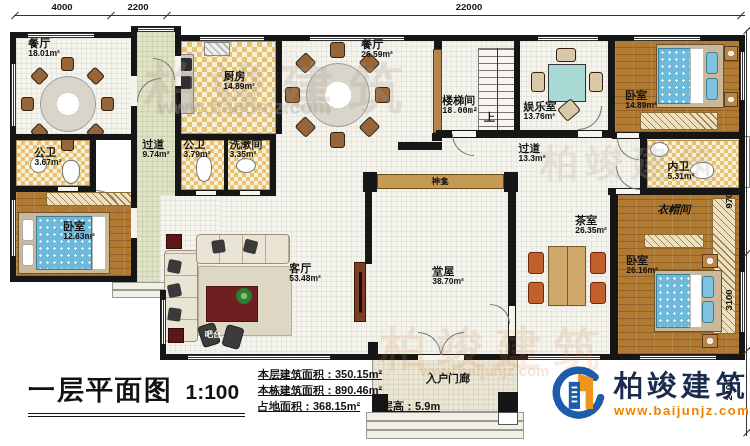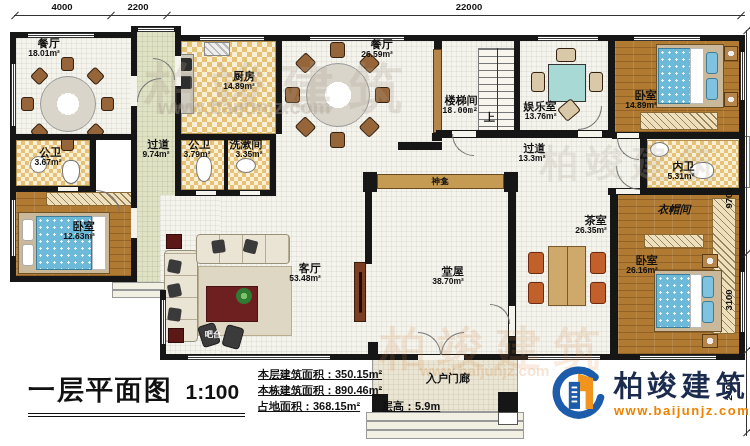--- a/index.html
+++ b/index.html
@@ -16,21 +16,21 @@
   .win-v{position:absolute;background-color:#fff;border-left:1px solid #333;border-right:1px solid #333;background-image:linear-gradient(#333,#333);background-size:1px 100%;background-position:center;background-repeat:no-repeat;z-index:22;box-sizing:border-box;}
   .gap{position:absolute;background:#f4f3ec;z-index:21;}
   .arc{position:absolute;box-sizing:border-box;z-index:22;background:transparent;}
   .arc-tl{border-top:1px solid #777;border-left:1px solid #777;border-radius:100% 0 0 0;}
   .arc-tr{border-top:1px solid #777;border-right:1px solid #777;border-radius:0 100% 0 0;}
   .arc-bl{border-bottom:1px solid #777;border-left:1px solid #777;border-radius:0 0 0 100%;}
   .arc-br{border-bottom:1px solid #777;border-right:1px solid #777;border-radius:0 0 100% 0;}
   .furn{position:absolute;box-sizing:border-box;z-index:10;}
   .chair{position:absolute;width:13px;height:14px;background:#96663a;border:1px solid #33200e;border-radius:3px;box-sizing:border-box;z-index:10;}
   .mattress{background-color:#6cb9da;background-image:radial-gradient(circle,rgba(255,255,255,.85) 1px,transparent 1.4px);background-size:7px 7px;border:1px solid #3c7d99;}
-  .rlabel{position:absolute;transform:translateX(-50%);text-align:right;color:#111;line-height:1.12;z-index:30;white-space:nowrap;}
+  .rlabel{position:absolute;transform:translateX(-50%);text-align:left;color:#111;line-height:1.12;z-index:30;white-space:nowrap;}
   .rname{display:block;font-size:11px;font-weight:700;}
   .rarea{display:block;font-size:8.5px;font-weight:700;}
   .dim{position:absolute;font-size:9.5px;font-weight:700;color:#111;z-index:30;white-space:nowrap;}
   .dimline{position:absolute;background:#333;z-index:29;}
   .tick{position:absolute;width:10px;height:1px;background:#333;transform:rotate(-45deg);z-index:29;}
   .wm{position:absolute;font-weight:900;white-space:nowrap;z-index:25;}
   .stat-row{font-size:11px;font-weight:700;color:#111;line-height:16px;white-space:nowrap;text-decoration:underline;}
   .porch-step{position:absolute;background:#f2efe3;border:1px solid #999;box-sizing:border-box;}
 </style>
 </head>

